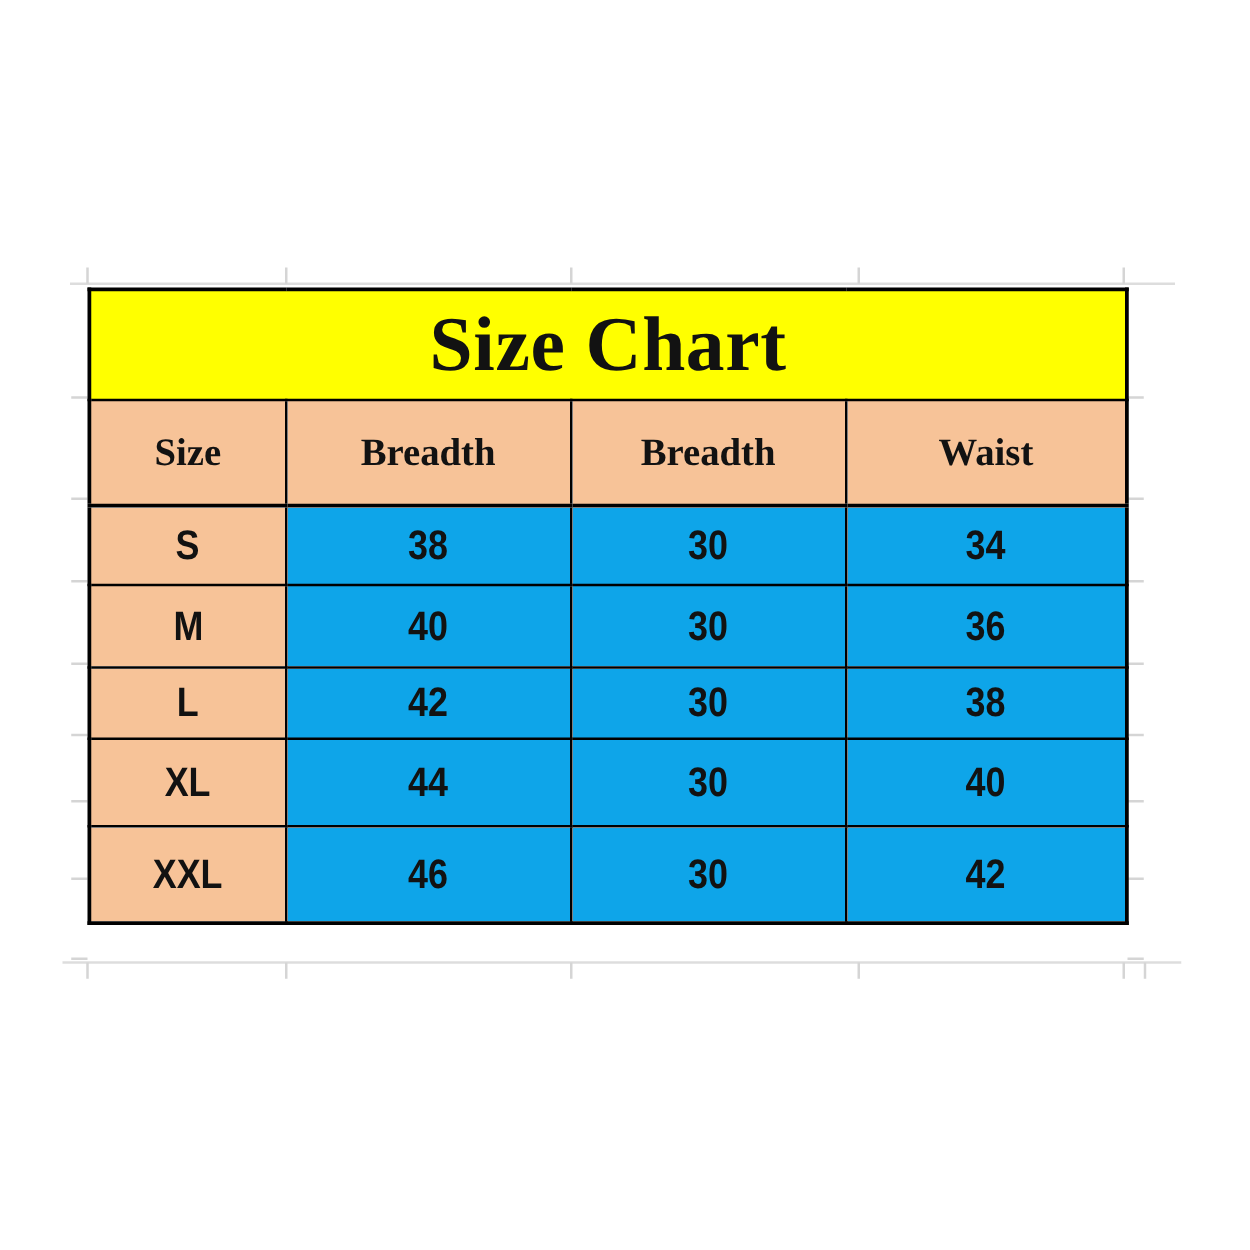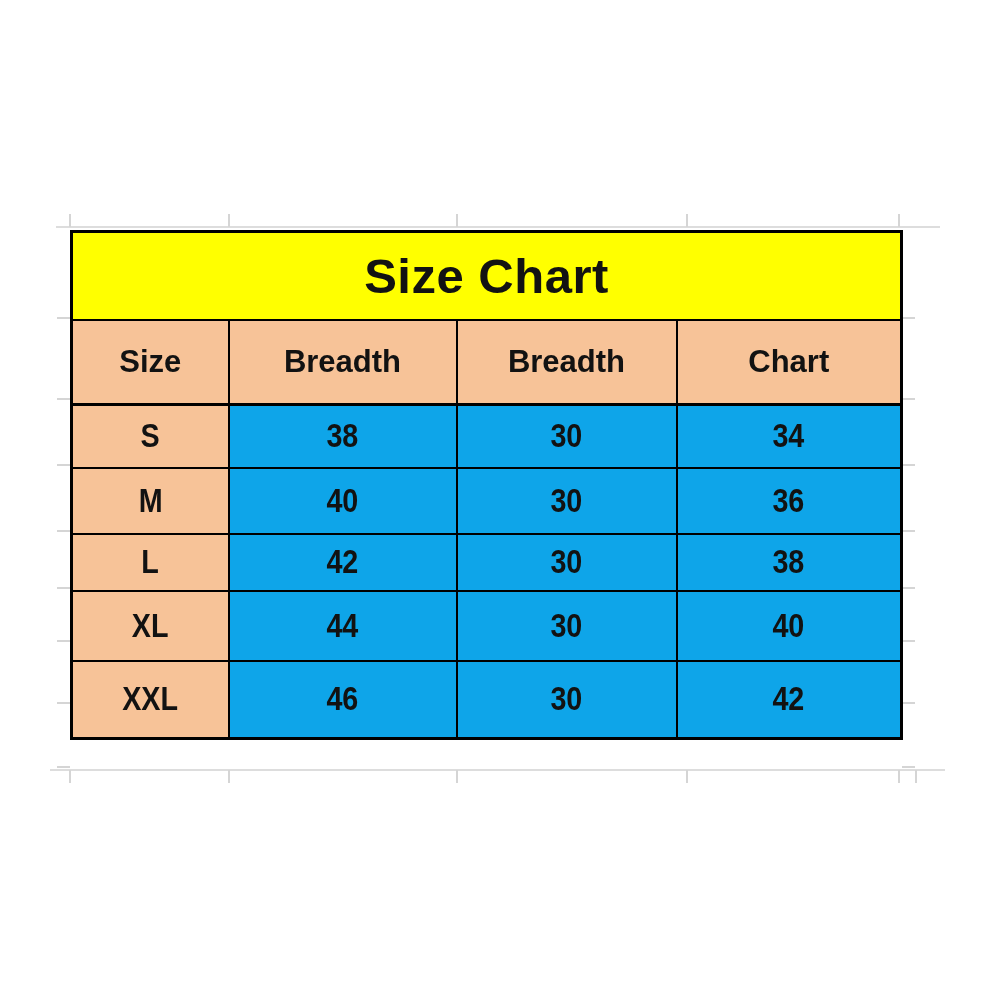--- a/index.html
+++ b/index.html
@@ -32,30 +32,30 @@
   .size-table th,.size-table td{
     border:2px solid var(--border);
     text-align:center;
     vertical-align:middle;
     padding:0;
     overflow:hidden;
   }
   .title-cell{
     background:var(--title-bg);
     height:86px;
-    font-family:Liberation Sans, sans-serif;
-    font-size:49px;
+    font-family:Liberation Serif, serif;
+    font-size:62px;
     font-weight:bold;
     letter-spacing:0.5px;
     border-bottom:3px solid var(--border);
   }
   .head-row th{
     background:var(--header-bg);
     height:82px;
-    font-family:Liberation Sans, sans-serif;
+    font-family:Liberation Serif, serif;
     font-size:31px;
     font-weight:bold;
     border-bottom:3px solid var(--border);
   }
   .row-head{
     background:var(--header-bg);
   }
   .data-cell{
     background:#0ea5e9;
     text-decoration:underline;
@@ -124,21 +124,21 @@
       <col style="width:225px">
     </colgroup>
     <thead>
       <tr>
         <th colspan="4" class="title-cell">Size Chart</th>
       </tr>
       <tr class="head-row">
         <th>Size</th>
         <th>Breadth</th>
         <th>Breadth</th>
-        <th>Chart</th>
+        <th>Waist</th>
       </tr>
     </thead>
     <tbody>
       <tr class="r0">
         <th class="row-head"><span class="cnum">S</span></th>
         <td class="data-cell"><span class="cnum">38</span></td>
         <td class="data-cell"><span class="cnum">30</span></td>
         <td class="data-cell"><span class="cnum">34</span></td>
       </tr>
       <tr class="r1">

